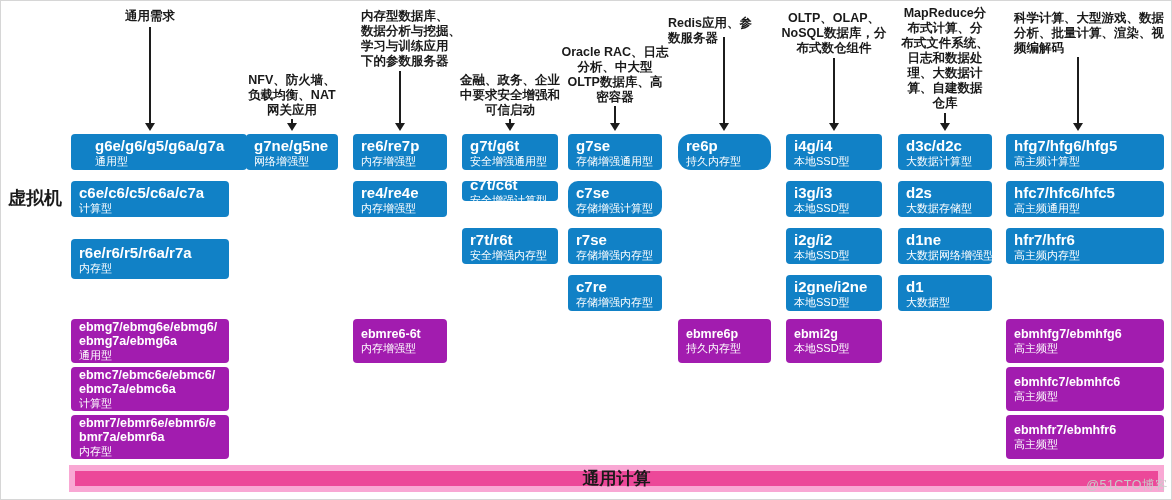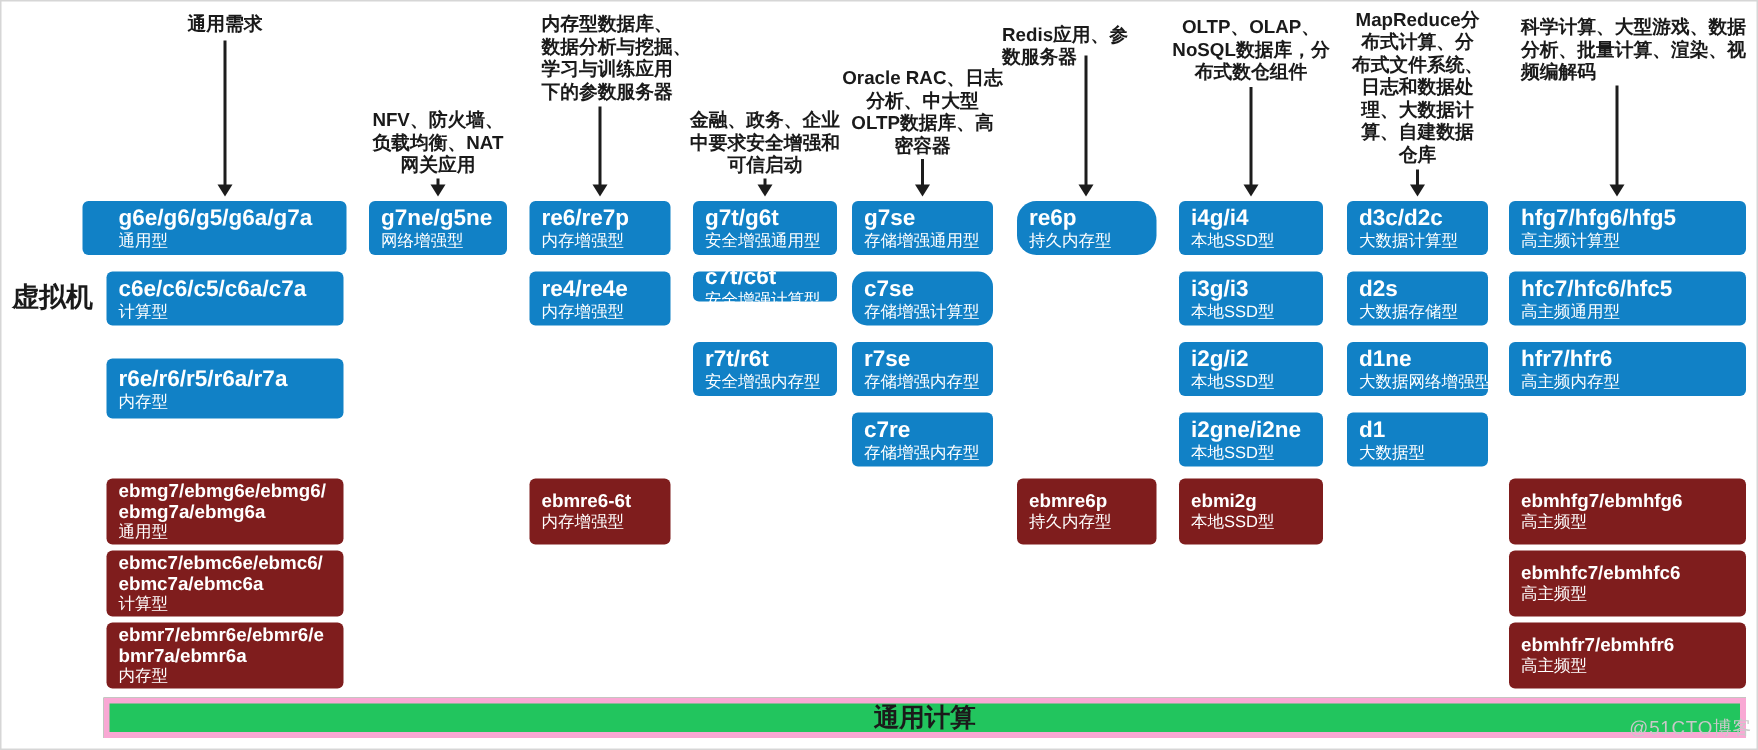--- a/index.html
+++ b/index.html
@@ -17,32 +17,32 @@
   .arrow::after{
     content:"";position:absolute;left:-6px;bottom:-7px;width:0;height:0;
     border-left:5px solid transparent;border-right:5px solid transparent;
     border-top:8px solid #1c1c1c;
   }
   .box{
     position:absolute;border-radius:4px;color:#fff;display:flex;
     flex-direction:column;justify-content:center;padding:2px 8px;
   }
   .box.vm{background:#1181C6;}
-  .box.metal{background:#7f1d1d;}
+  .box.metal{background:#a21caf;}
   .box-name{font-weight:bold;font-size:15px;line-height:17px;word-break:break-all;}
   .box.metal .box-name{font-size:12.5px;line-height:14px;}
   .box-sub{font-size:11px;line-height:13px;margin-top:1px;white-space:nowrap;}
   .row-label{
     position:absolute;color:#1a1a1a;font-weight:bold;font-size:18px;
     line-height:22px;text-align:center;
   }
   .row-label span{display:block;}
   .bottom-bar{
     position:absolute;left:68px;top:464px;width:1095px;height:27px;
-    border:4px solid #f9a8d4;background:#22c55e;display:flex;
+    border:6px solid #f9a8d4;background:#ec4899;display:flex;
     align-items:center;justify-content:center;
     font-size:17px;font-weight:bold;color:#1a1a1a;
   }
   .watermark{
     position:absolute;right:3px;top:476px;font-size:12.5px;color:#c9c9c9;
     z-index:9;letter-spacing:.5px;
   }
 </style>
 </head>
 <body>
@@ -50,21 +50,21 @@
 <div class="canvas">
 
   <div class="row-label" style="left:6px;top:186px;width:56px;">虚拟机</div>
 
 
   <div id="columns">
       <div class="col-header" style="top: 8px; left: 60px; width: 178px; text-align: center;">
         <div>通用需求</div>
       </div>
       <div class="arrow" style="left: 148px; top: 26px; height: 97px;"></div>
-      <div class="box vm" style="left: 54px; width: 176px; top: 133px; height: 36px; padding-left: 24px;">
+      <div class="box vm" style="left: 70px; width: 176px; top: 133px; height: 36px; padding-left: 24px;">
         <div class="box-name">g6e/g6/g5/g6a/g7a</div>
         <div class="box-sub">通用型</div>
       </div>
       <div class="box vm" style="left: 70px; width: 158px; top: 180px; height: 36px;">
         <div class="box-name">c6e/c6/c5/c6a/c7a</div>
         <div class="box-sub">计算型</div>
       </div>
       <div class="box vm" style="left: 70px; width: 158px; top: 238px; height: 40px;">
         <div class="box-name">r6e/r6/r5/r6a/r7a</div>
         <div class="box-sub">内存型</div>

